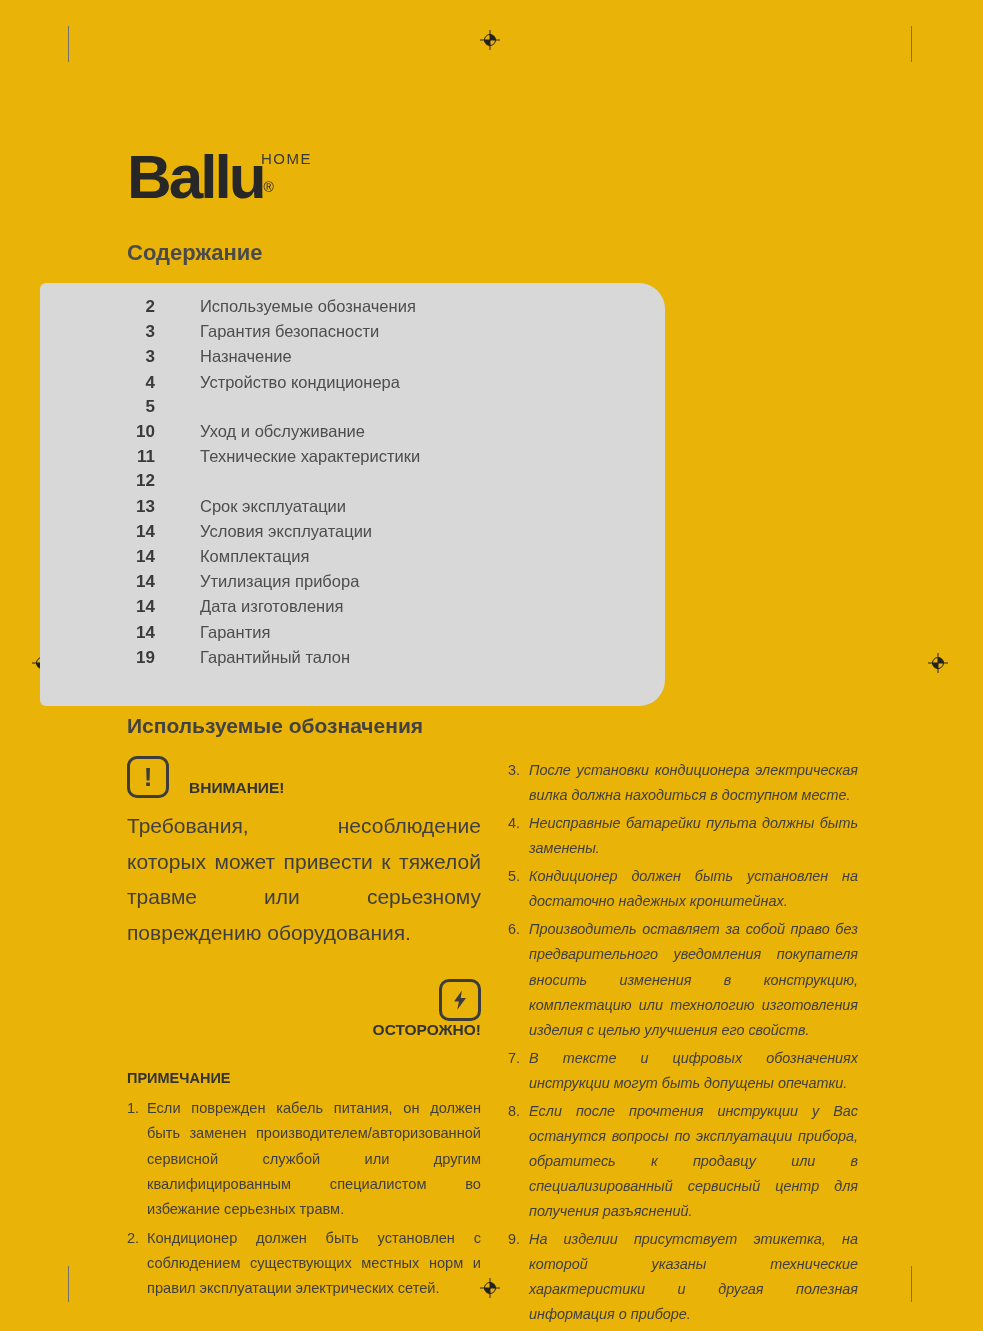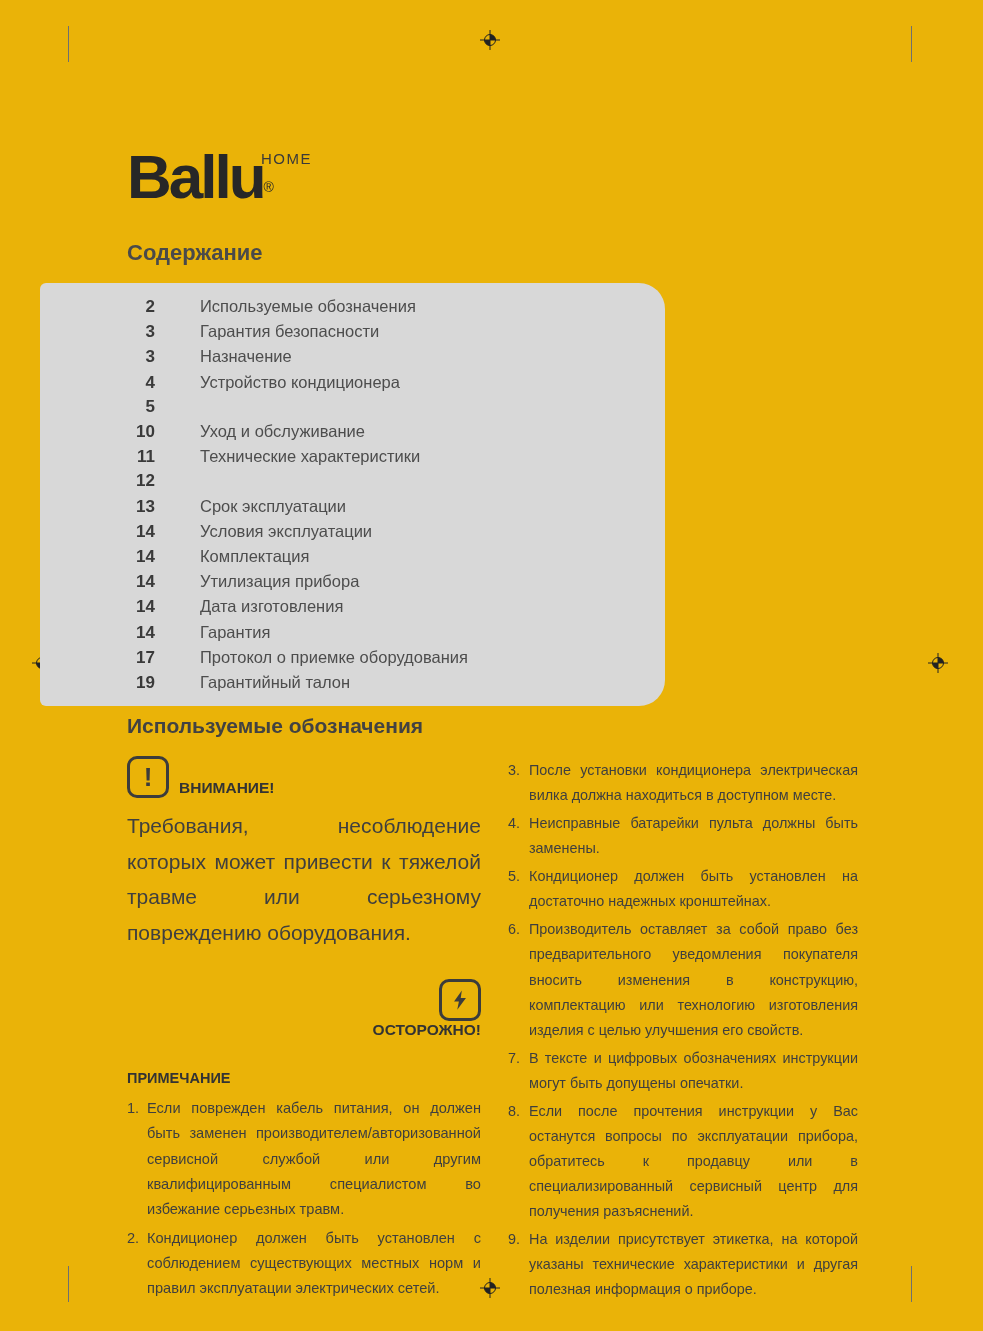--- a/index.html
+++ b/index.html
@@ -59,34 +59,34 @@
   .col-right { position:absolute; left:508px; top:758px; width:350px; }
 
   .warn-head { display:flex; align-items:flex-end; margin-bottom:10px; }
   .warn-head.second { margin-top:28px;flex-direction:column; }
   .warn-icon {
     width:42px; height:42px; flex:0 0 42px;
     border:3px solid #3c3c3c; border-radius:10px;
     display:flex; align-items:center; justify-content:center;
     font-size:26px; font-weight:bold; color:#3c3c3c;
   }
-  .warn-label { margin-left:10px; padding-bottom:1px; font-size:15.5px; font-weight:bold; color:#333; }
+  .warn-label { margin-left:20px; padding-bottom:1px; font-size:15.5px; font-weight:bold; color:#333; }
 
   .body-text {
     font-size:21px; line-height:1.7; text-align:justify; color:#3f3f3f;
   }
 
   .note-title { margin-top:30px; font-size:14.5px; font-weight:bold; color:#333; }
   .note-list { margin-top:10px; }
   .note-item { display:flex; margin-bottom:3px; }
   .note-item .n { flex:0 0 20px; font-size:14.6px; line-height:1.74; color:#3f3f3f; }
   .note-item .t { flex:1; font-size:14.6px; line-height:1.74; text-align:justify; color:#3f3f3f; }
 
   .rcol .note-item .n { flex:0 0 21px; font-size:14.4px; }
-  .rcol .note-item .t { font-size:14.4px; }
+  .rcol .note-item .t { font-size:14.4px;font-style:italic; }
 </style>
 </head>
 <body>
 
 <div class="page">
 
   <svg class="regmark" style="left:480px; top:30px;" viewBox="0 0 20 20">
     <line x1="10" y1="0" x2="10" y2="20" stroke="#222" stroke-width="1"></line>
     <line x1="0" y1="10" x2="20" y2="10" stroke="#222" stroke-width="1"></line>
     <circle cx="10" cy="10" r="5.5" fill="none" stroke="#222" stroke-width="1"></circle>
@@ -174,24 +174,20 @@
         <span class="toc-num">14</span>
         <span class="toc-label">Утилизация прибора</span>
       </div>
     <div class="toc-row">
         <span class="toc-num">14</span>
         <span class="toc-label">Дата изготовления</span>
       </div>
     <div class="toc-row">
         <span class="toc-num">14</span>
         <span class="toc-label">Гарантия</span>
-      </div>
-    <div class="toc-row">
-        <span class="toc-num">17</span>
-        <span class="toc-label">Протокол о приемке оборудования</span>
       </div>
     <div class="toc-row">
         <span class="toc-num">19</span>
         <span class="toc-label">Гарантийный талон</span>
       </div>
   </div>
 
   <div class="h-section">Используемые обозначения</div>
 
   <div class="col-left">

